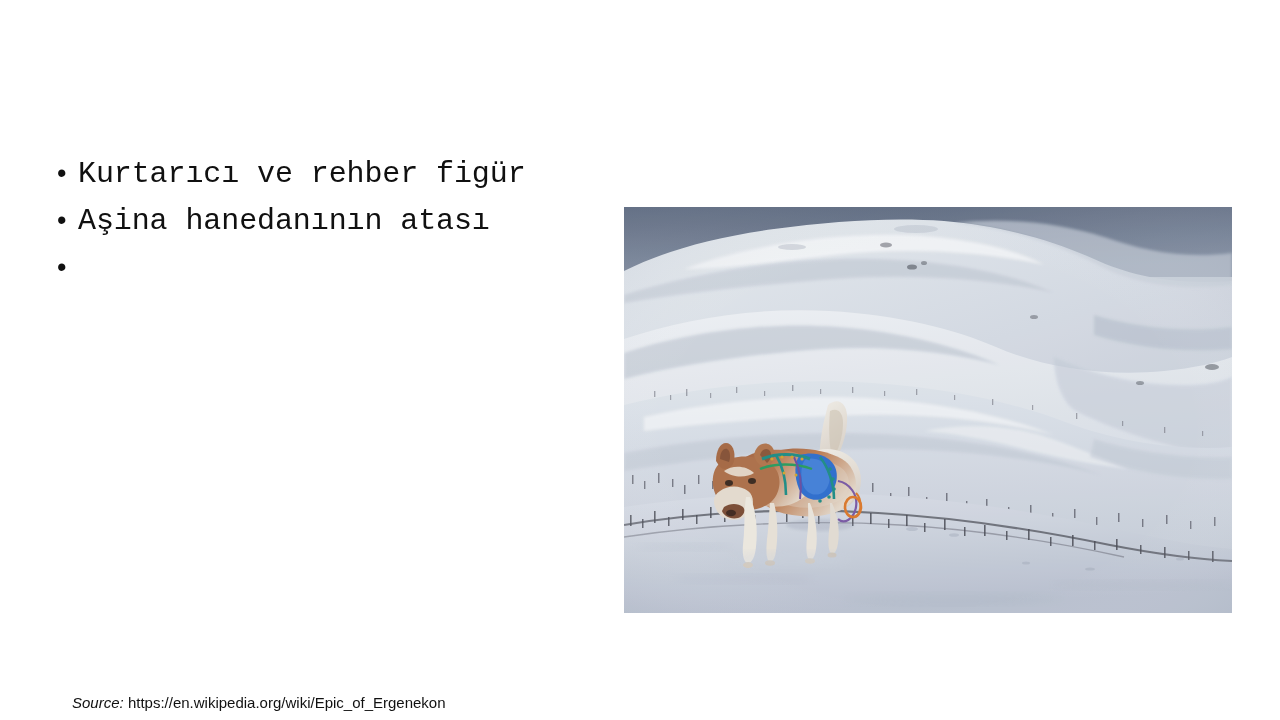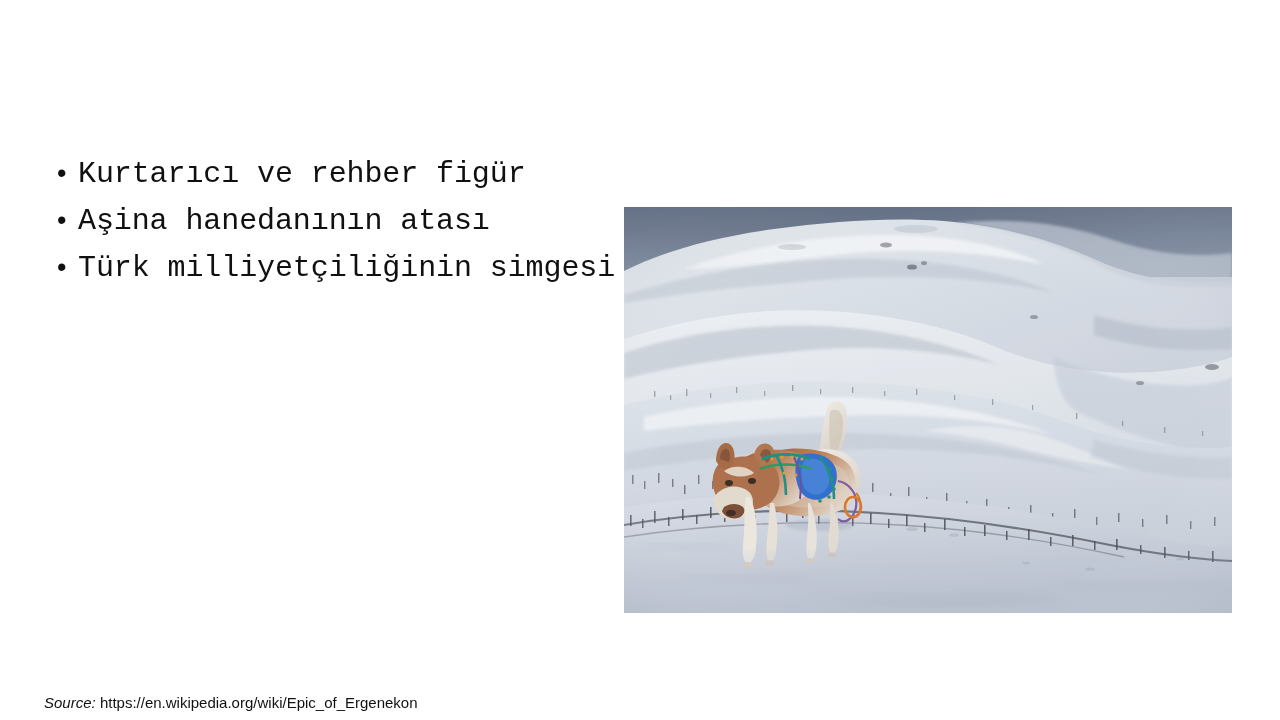--- a/index.html
+++ b/index.html
@@ -65,21 +65,21 @@
     color: #101010;
   }
   .bullet-text {
     display: inline-block;
     font-family: Liberation Mono, monospace;
   }
 
   
   .source-line {
     position: absolute;
-    left: 44px;
+    left: 72px;
     top: 693px;
     font-size: 15px;
     line-height: 20px;
     color: #111111;
     white-space: nowrap;
   }
   .source-label {
     font-style: italic;
   }
   .source-url {
@@ -112,21 +112,20 @@
     <li class="bullet-item">
       <span class="bullet-marker">•</span>
       <span class="bullet-text">Kurtarıcı ve rehber figür</span>
     </li>
     <li class="bullet-item">
       <span class="bullet-marker">•</span>
       <span class="bullet-text">Aşina hanedanının atası</span>
     </li>
     <li class="bullet-item">
       <span class="bullet-marker">•</span>
-      <span class="bullet-text">Türk milliyetçiliğinin simgesi</span>
     </li>
   </ul>
 
   <div class="source-line">
     <span class="source-label">Source:</span>
     <span class="source-url">https://en.wikipedia.org/wiki/Epic_of_Ergenekon</span>
   </div>
 
   <div class="photo-frame">
     <svg class="photo-canvas" viewBox="0 0 608 406" preserveAspectRatio="none">

